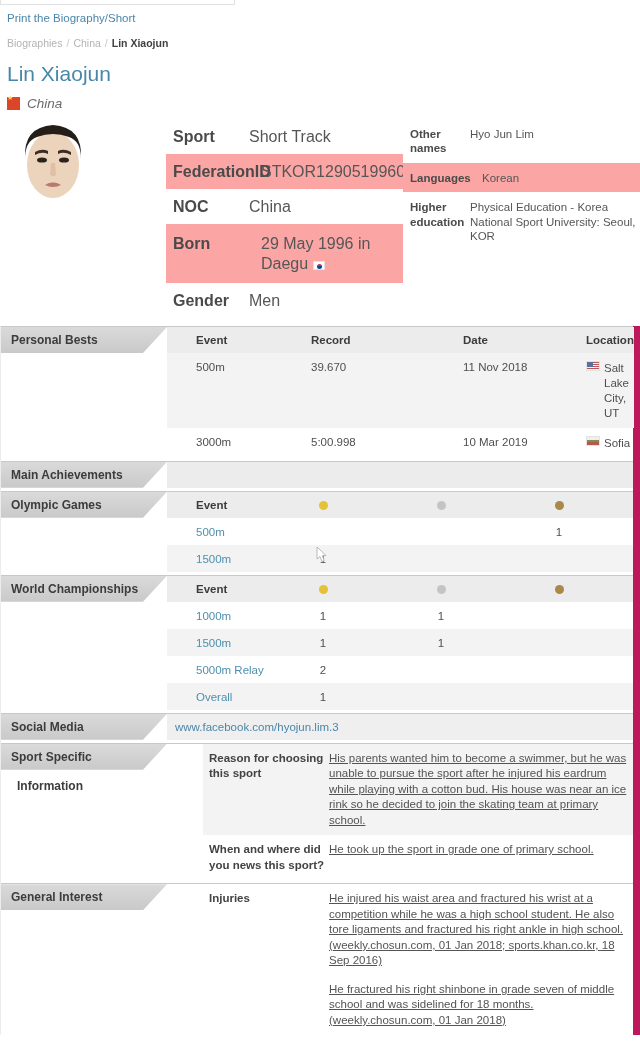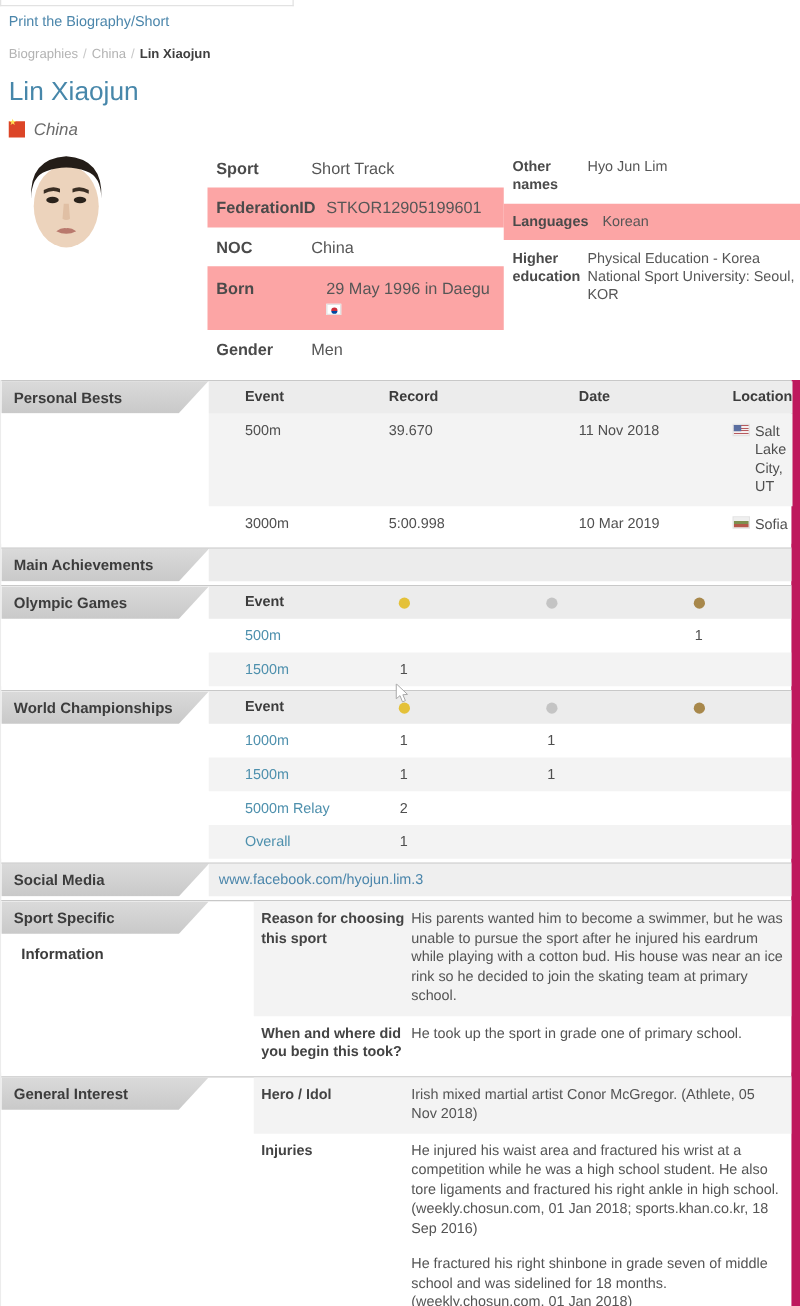--- a/index.html
+++ b/index.html
@@ -33,21 +33,21 @@
   .flag-kr::after { content:""; position:absolute; left:3px; top:1.5px; width:5px; height:5px;
     border-radius:50%; background:linear-gradient(180deg,#cd2e3a 50%,#0047a0 50%); }
   .flag-us { background:repeating-linear-gradient(180deg,#b65a5e 0 1px,#f5eeee 1px 2px); }
   .flag-us::after { content:""; position:absolute; left:0; top:0; width:6px; height:5px; background:#5a6ea0; }
   .flag-bg { background:linear-gradient(180deg,#efefef 0 33%,#7d8f4e 33% 66%,#b5584a 66% 100%); }
 
   
   .profile { margin-top:8px; display:flex; align-items:flex-start; }
   .photo-col { width:166px; flex:none; padding-left:15px; }
   .photo { width:76px; height:86px; display:block; }
-  .info-left { width:237px; flex:none; font-size:13px; }
+  .info-left { width:237px; flex:none; font-size:16px; }
   .info-right { flex:1; font-size:11.5px; }
   .info-row { display:flex; padding:8px 4px 7px 7px; line-height:1.25; }
   .info-row.shaded { background:#fca5a5;gap:12px; }
   .info-label { font-weight:bold; color:#4a4a4a; flex:none; }
   .info-left .info-label { width:76px; }
   .info-right .info-label { width:60px; }
   .info-value { flex:1; color:#565656; }
 
   
   .sections { margin-top:8px; border-left:1px solid #ececec; border-right:7px solid #be185d; }
@@ -80,21 +80,21 @@
   .empty-strip { flex:1; max-width:468px; height:26px; background:#ececec; }
 
   
   .sm-row { height:26px; display:flex; align-items:center; background:#efefef; padding-left:8px; }
   .sm-link { color:#4b86ab; }
 
   
   .qa-row { display:flex; align-items:flex-start; padding:7px 0 7px 0;margin-left:36px; }
   .qa-row.shaded { background:#f3f3f3; }
   .qa-label { width:126px; flex:none; padding-left:6px; font-weight:bold; color:#434343; line-height:1.35; }
-  .qa-text { flex:1; color:#545454; line-height:1.35; padding-right:6px; }
+  .qa-text { flex:1; color:#545454; line-height:1.35; padding-right:6px;text-decoration:underline; }
   .qa-text p + p { margin-top:13px; }
 
   
   .cursor { position:absolute; left:316px; top:547px; width:12px; height:16px; pointer-events:none; }
 </style>
 </head>
 <body>
 
 <div class="top-partial"></div>
 
@@ -284,39 +284,33 @@
       <div class="ribbon-line2">Information</div>
     </div>
     <div class="content-col">
       <div class="qa-row shaded">
         <span class="qa-label">Reason for choosing this sport</span>
         <div class="qa-text">
           <p>His parents wanted him to become a swimmer, but he was unable to pursue the sport after he injured his eardrum while playing with a cotton bud. His house was near an ice rink so he decided to join the skating team at primary school.</p>
         </div>
       </div>
       <div class="qa-row">
-        <span class="qa-label">When and where did you begin this took?</span>
+        <span class="qa-label">When and where did you news this sport?</span>
         <div class="qa-text">
           <p>He took up the sport in grade one of primary school.</p>
         </div>
       </div>
     </div>
   </div>
 
   <div class="section">
     <div class="label-col">
       <div class="ribbon">General Interest</div>
     </div>
     <div class="content-col">
-      <div class="qa-row shaded">
-        <span class="qa-label">Hero / Idol</span>
-        <div class="qa-text">
-          <p>Irish mixed martial artist Conor McGregor. (Athlete, 05 Nov 2018)</p>
-        </div>
-      </div>
       <div class="qa-row">
         <span class="qa-label">Injuries</span>
         <div class="qa-text">
           <p>He injured his waist area and fractured his wrist at a competition while he was a high school student. He also tore ligaments and fractured his right ankle in high school. (weekly.chosun.com, 01 Jan 2018; sports.khan.co.kr, 18 Sep 2016)</p>
           <p>He fractured his right shinbone in grade seven of middle school and was sidelined for 18 months. (weekly.chosun.com, 01 Jan 2018)</p>
         </div>
       </div>
 
     </div>
   </div>

